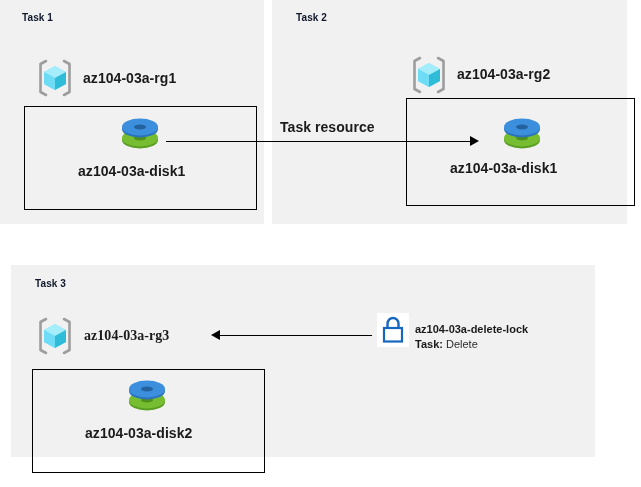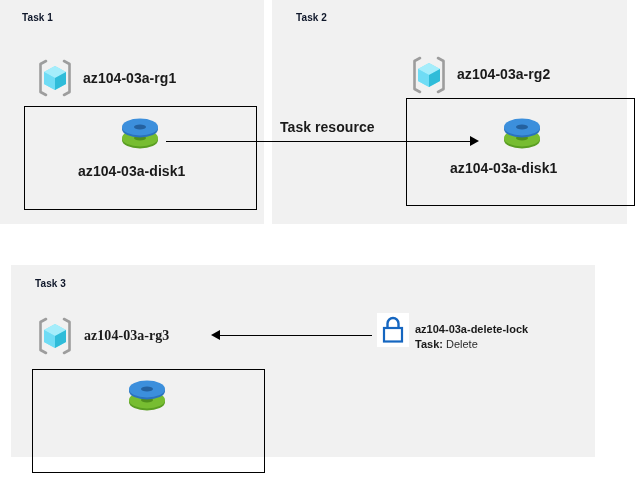--- a/index.html
+++ b/index.html
@@ -120,20 +120,21 @@
   <div class="icon" style="left:114px;top:110px;width:44px;height:42px;">
     <svg width="44" height="42" viewBox="0 0 44 42">
       <ellipse cx="22" cy="27" rx="18" ry="8.5" fill="#5a9e22"></ellipse>
       <ellipse cx="22" cy="25" rx="18" ry="8.5" fill="#77bd31"></ellipse>
       <ellipse cx="22" cy="25" rx="6" ry="2.6" fill="#4f8f1d"></ellipse>
       <ellipse cx="22" cy="16" rx="18" ry="8.5" fill="#2b72bd"></ellipse>
       <ellipse cx="22" cy="14" rx="18" ry="8.5" fill="#3c8fdc"></ellipse>
       <ellipse cx="22" cy="14" rx="6" ry="2.6" fill="#24619f"></ellipse>
     </svg>
   </div>
+  <div class="label" style="left:74px;top:160px;">az104-03a-disk2</div>
 </div>
 
 <div class="arrow-line" style="left:220px;top:335px;width:152px;"></div>
 <div class="arrow-head left" style="left:211px;top:330px;"></div>
 
 <div class="lock-wrap" style="left:377px;top:313px;width:32px;height:34px;">
   <svg width="32" height="34" viewBox="0 0 32 34">
     <rect x="0" y="0" width="32" height="34" fill="#ffffff"></rect>
     <path d="M10.5 15 L10.5 10.5 A5.5 5.5 0 0 1 21.5 10.5 L21.5 15" fill="none" stroke="#1566c0" stroke-width="2.4"></path>
     <rect x="7" y="15" width="18" height="13.5" fill="#ffffff" stroke="#1566c0" stroke-width="2.2"></rect>

